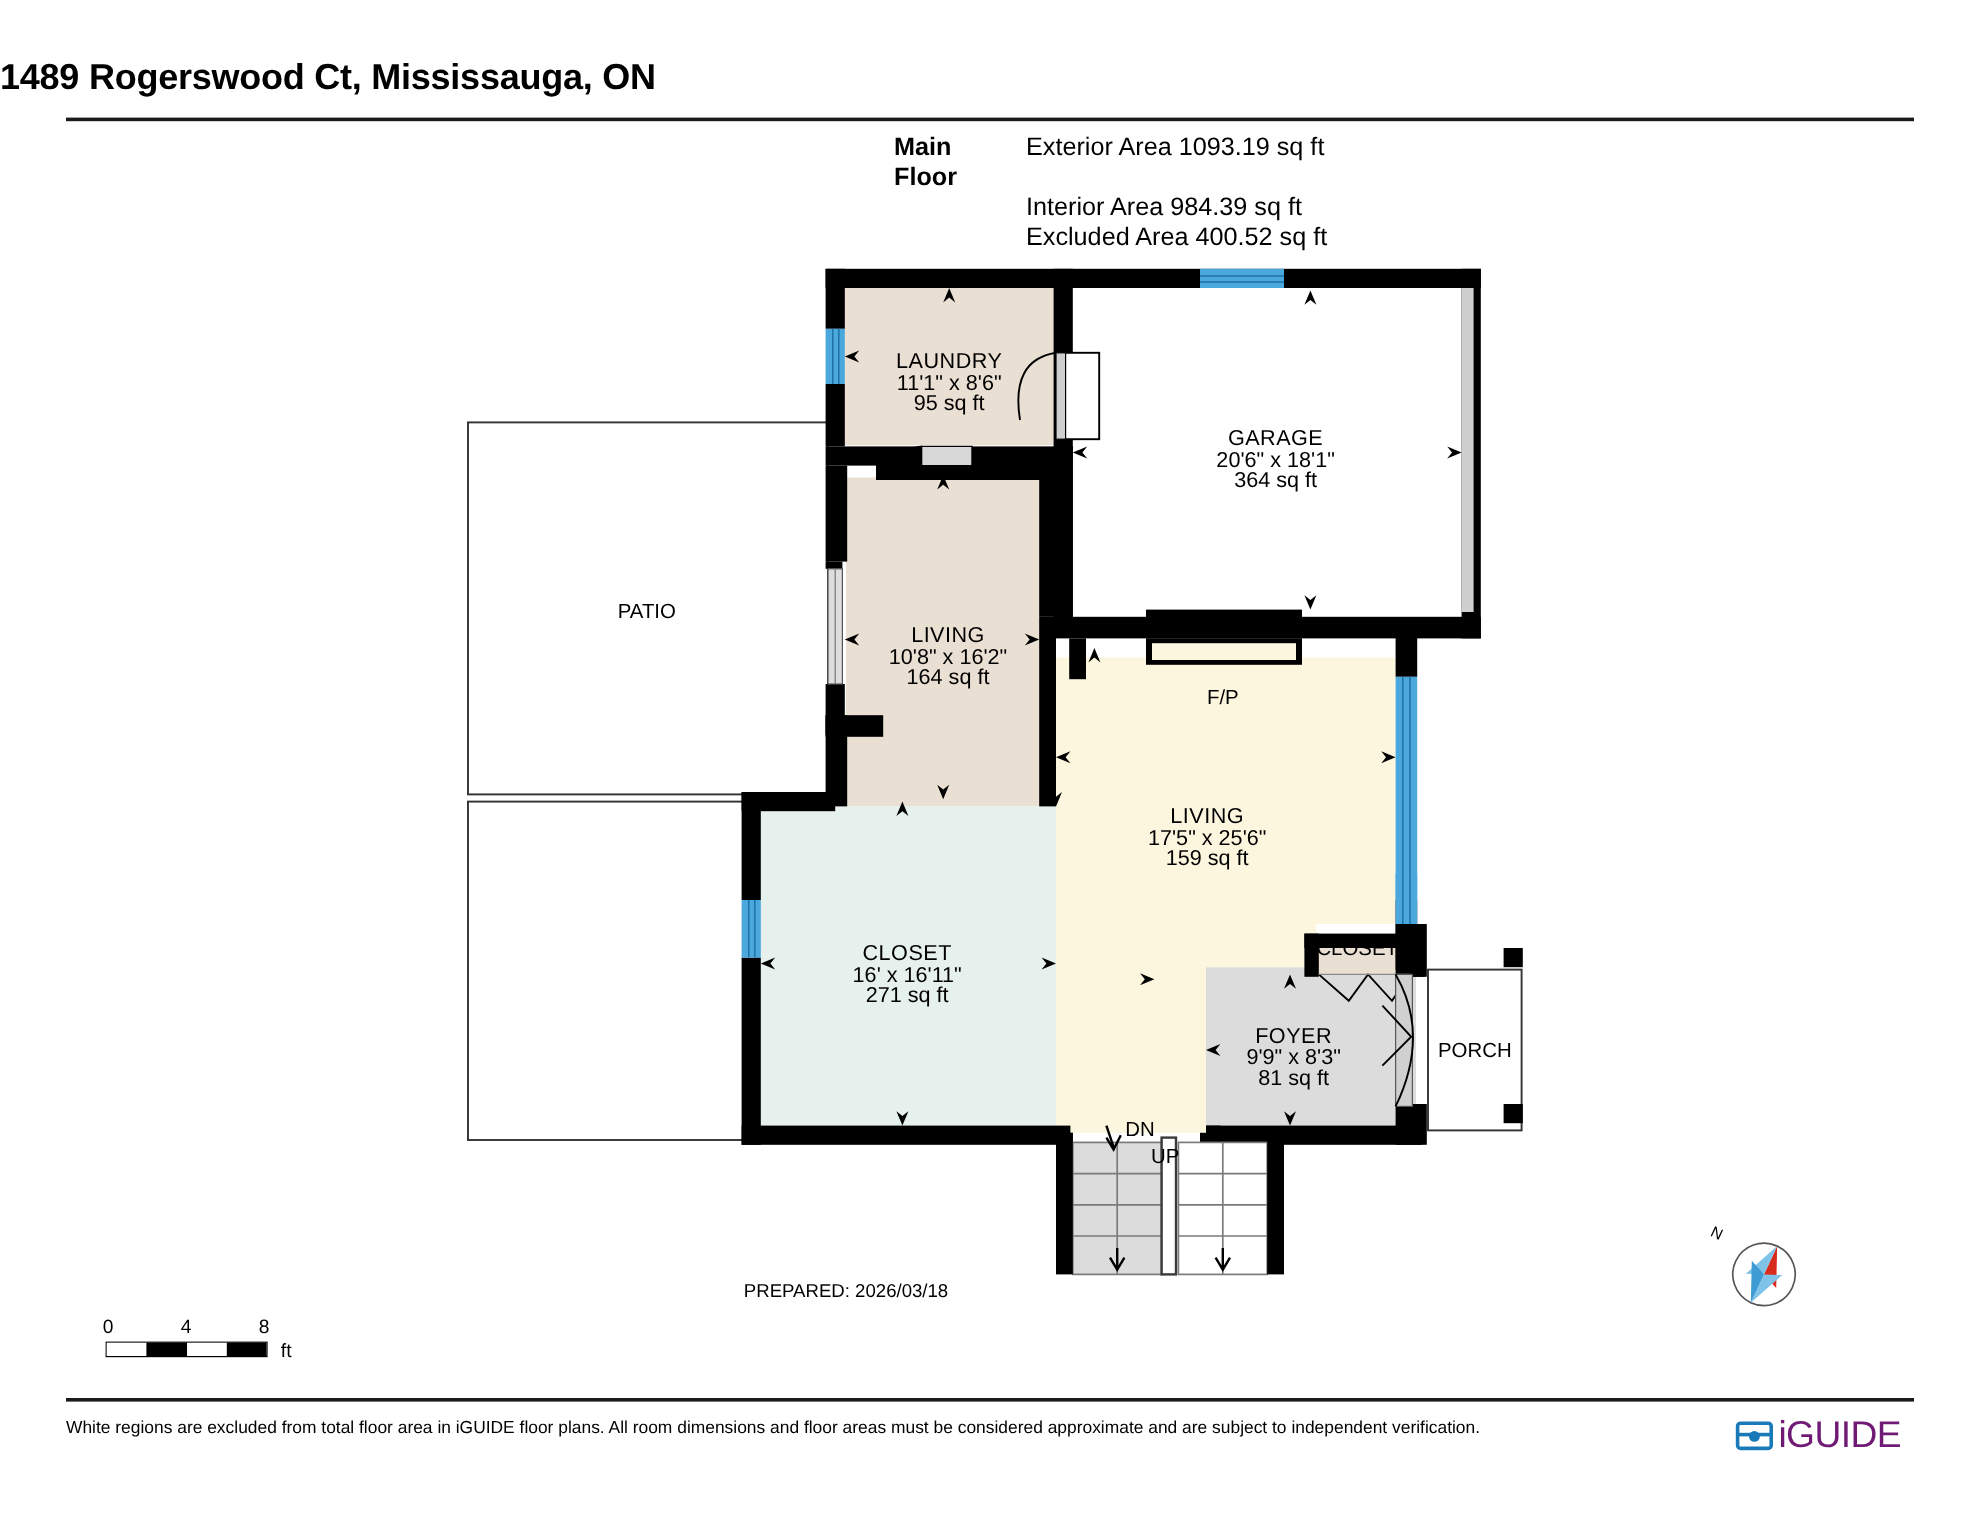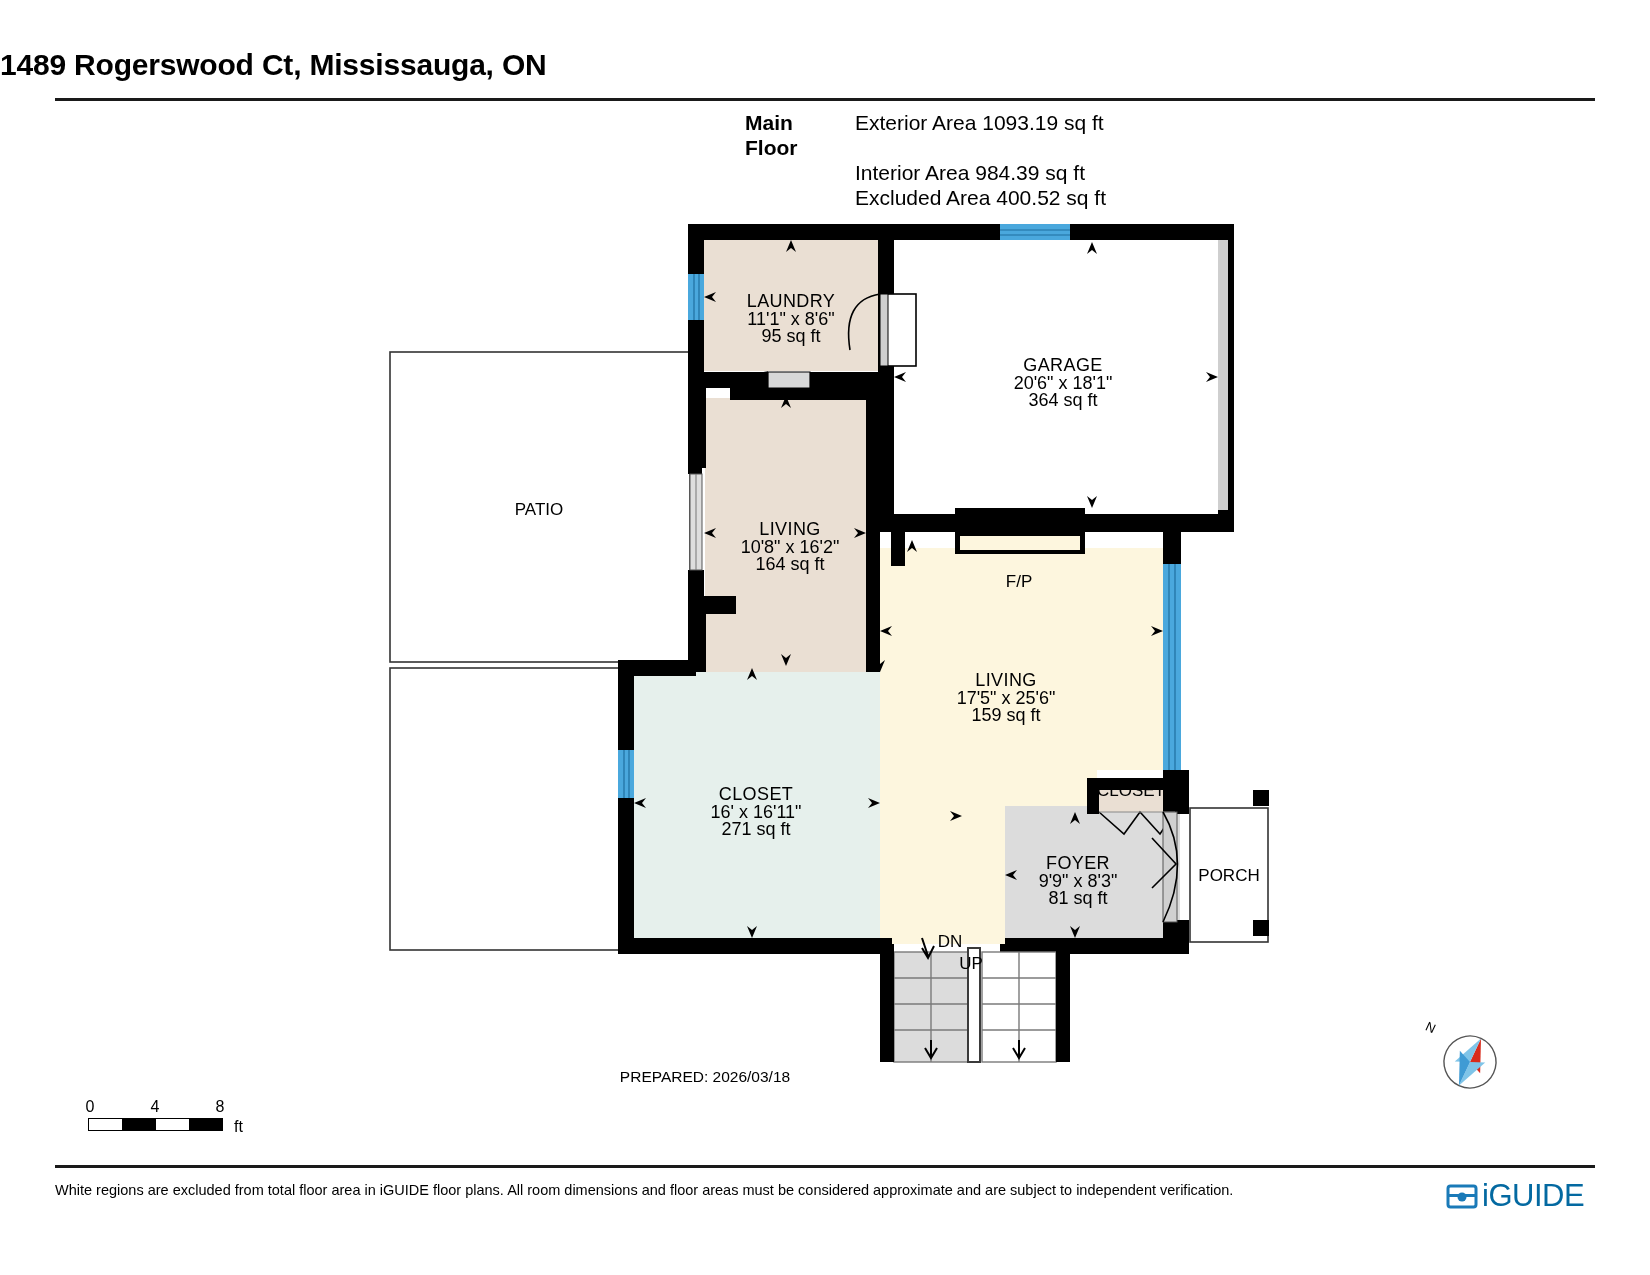--- a/index.html
+++ b/index.html
@@ -61,21 +61,21 @@
   }
   #disclaimer {
     position:absolute; left:55px; top:1180px; width:1290px;
     font-size:14.5px; line-height:20px;
   }
   #iguide-logo {
     position:absolute; left:1445px; top:1178px;
     display:flex; align-items:center; gap:3px;
   }
   #iguide-logo .logo-text {
-    font-size:31px; font-weight:500; color:#0369a1; letter-spacing:-0.5px;
+    font-size:31px; font-weight:500; color:#701a75; letter-spacing:-0.5px;
     font-family:"Liberation Sans", sans-serif;
   }
 
   #compass { position:absolute; left:1430px; top:1022px; width:80px; height:80px; }
   #compass .n-label {
     position:absolute; left:-4px; top:-2px; font-size:13px;
     transform:rotate(25deg);
   }
 
   

